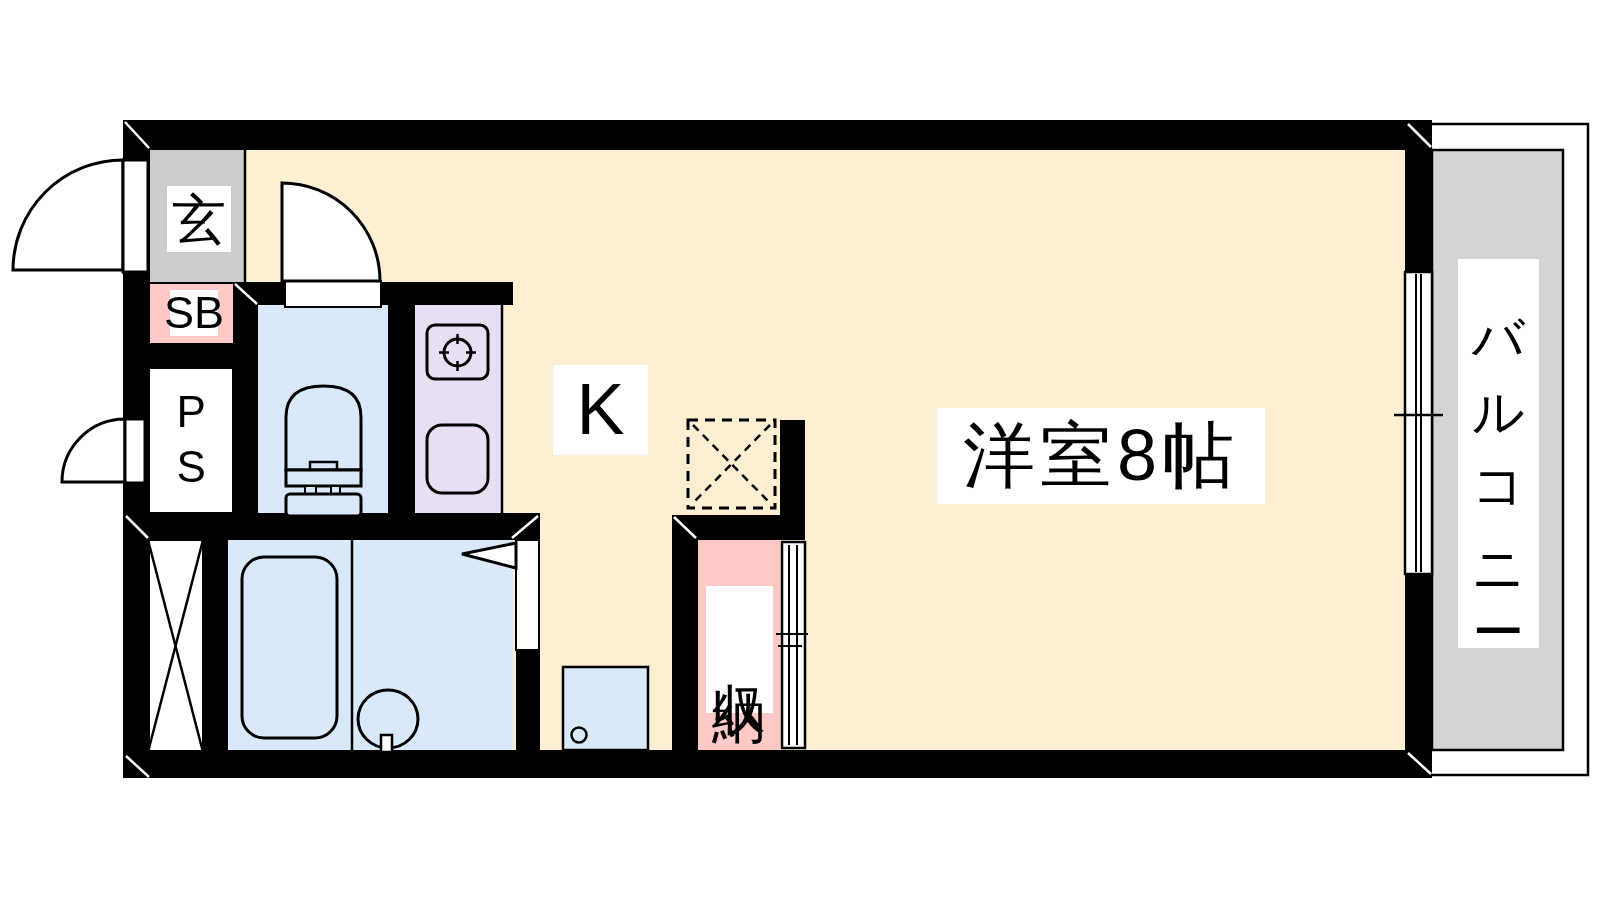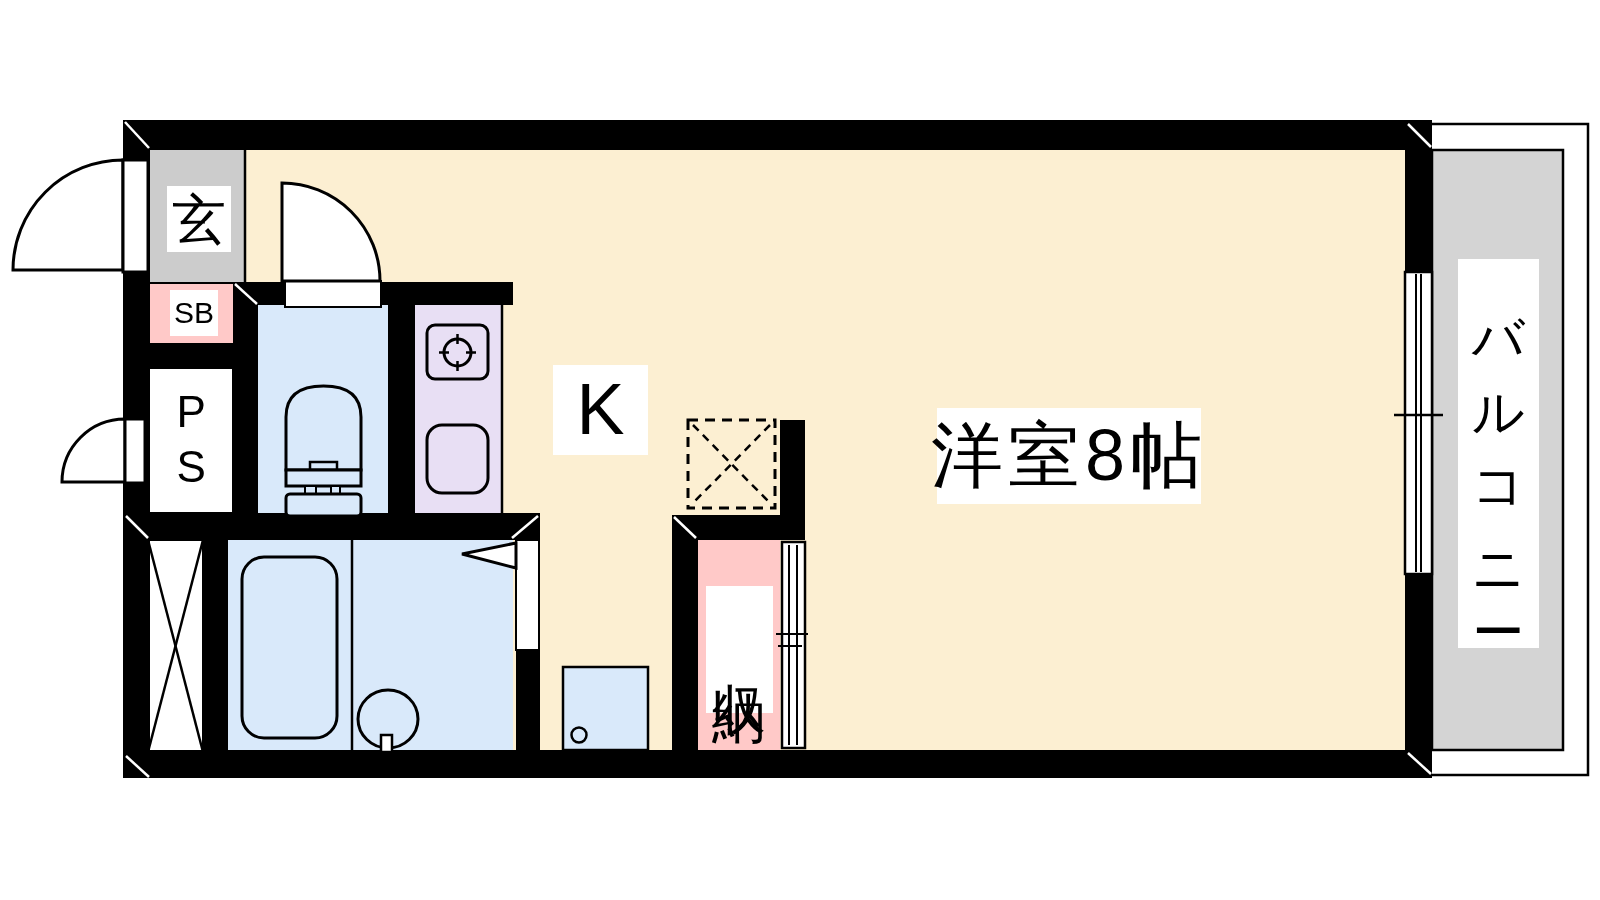--- a/index.html
+++ b/index.html
@@ -20,25 +20,25 @@
   .plan-svg{position:absolute;left:0;top:0;}
   .lbl{
     position:absolute;display:flex;align-items:center;justify-content:center;
     background:var(--label-bg);text-align:center;line-height:1.05;
     white-space:nowrap;
   }
   .lbl.nobg{background:transparent;}
   .vtext{writing-mode:vertical-rl;}
   .vup{writing-mode:vertical-rl;text-orientation:upright;}
   .genkan-label{left:167px;top:186px;width:64px;height:66px;font-size:54px;}
-  .sb-label{left:170px;top:290px;width:48px;height:46px;font-size:30px;}
+  .sb-label{left:170px;top:290px;width:48px;height:46px;font-size:45px;}
   .ps-label{left:163px;top:383px;width:55px;height:118px;font-size:44px;letter-spacing:6px;}
   .k-label{left:553px;top:365px;width:95px;height:90px;font-size:72px;}
   .closet-label{left:706px;top:586px;width:67px;height:127px;font-size:54px;letter-spacing:10px;}
-  .room-label{left:937px;top:408px;width:264px;height:96px;font-size:72px;letter-spacing:5px;}
+  .room-label{left:937px;top:408px;width:328px;height:96px;font-size:72px;letter-spacing:5px;}
   .balcony-label{left:1458px;top:259px;width:81px;height:389px;font-size:52px;letter-spacing:22px;}
 </style>
 </head>
 <body>
 
 <div class="stage">
   <svg class="plan-svg" width="1600" height="900" viewBox="0 0 1600 900">
 
     <rect x="1420" y="124" width="168" height="651" fill="#fff" stroke="var(--wall)" stroke-width="2.5"></rect>
     <rect x="1432" y="150" width="131" height="600" style="fill:var(--balcony-floor)" stroke="var(--wall)" stroke-width="2.5"></rect>

